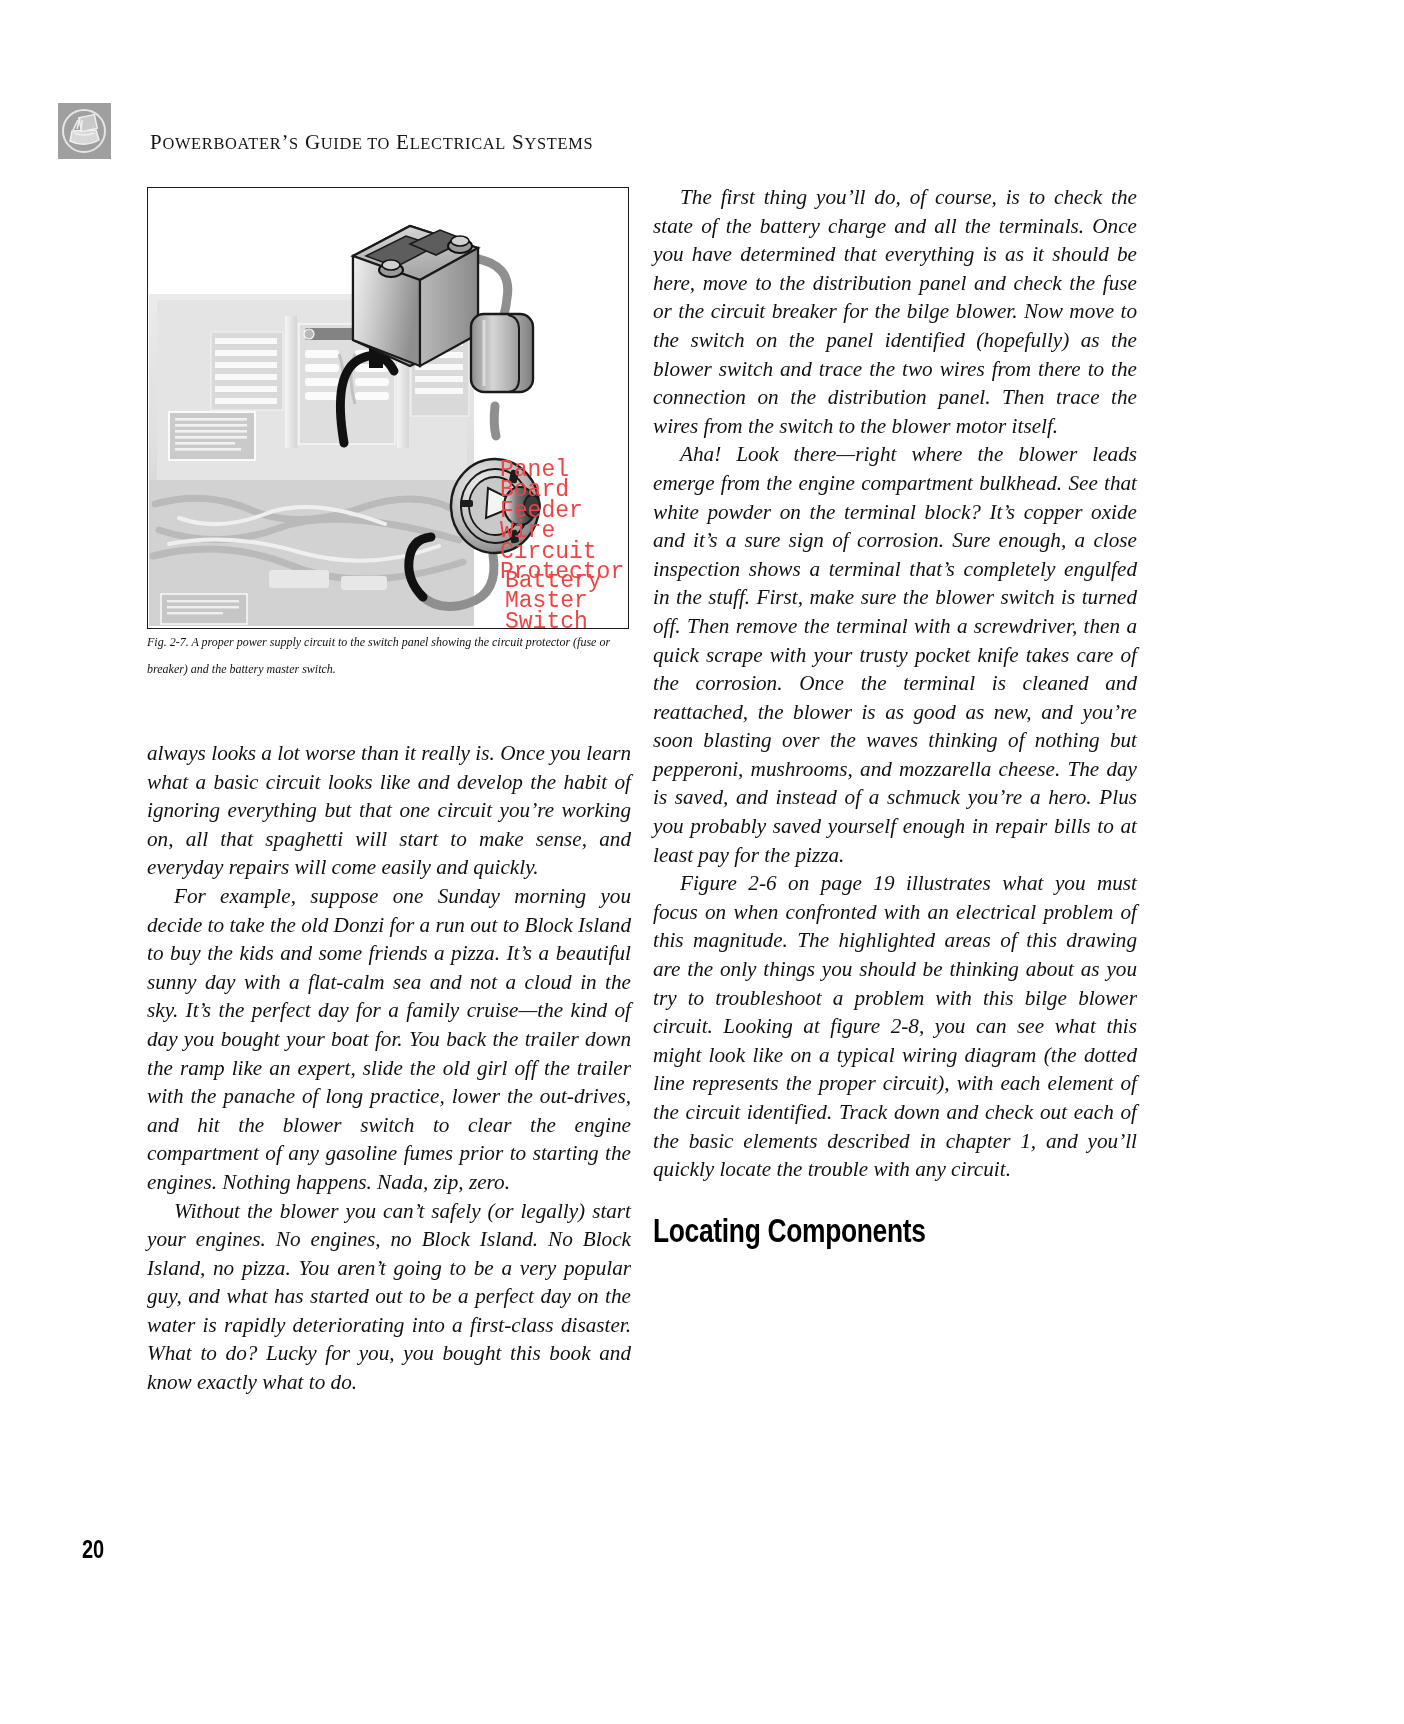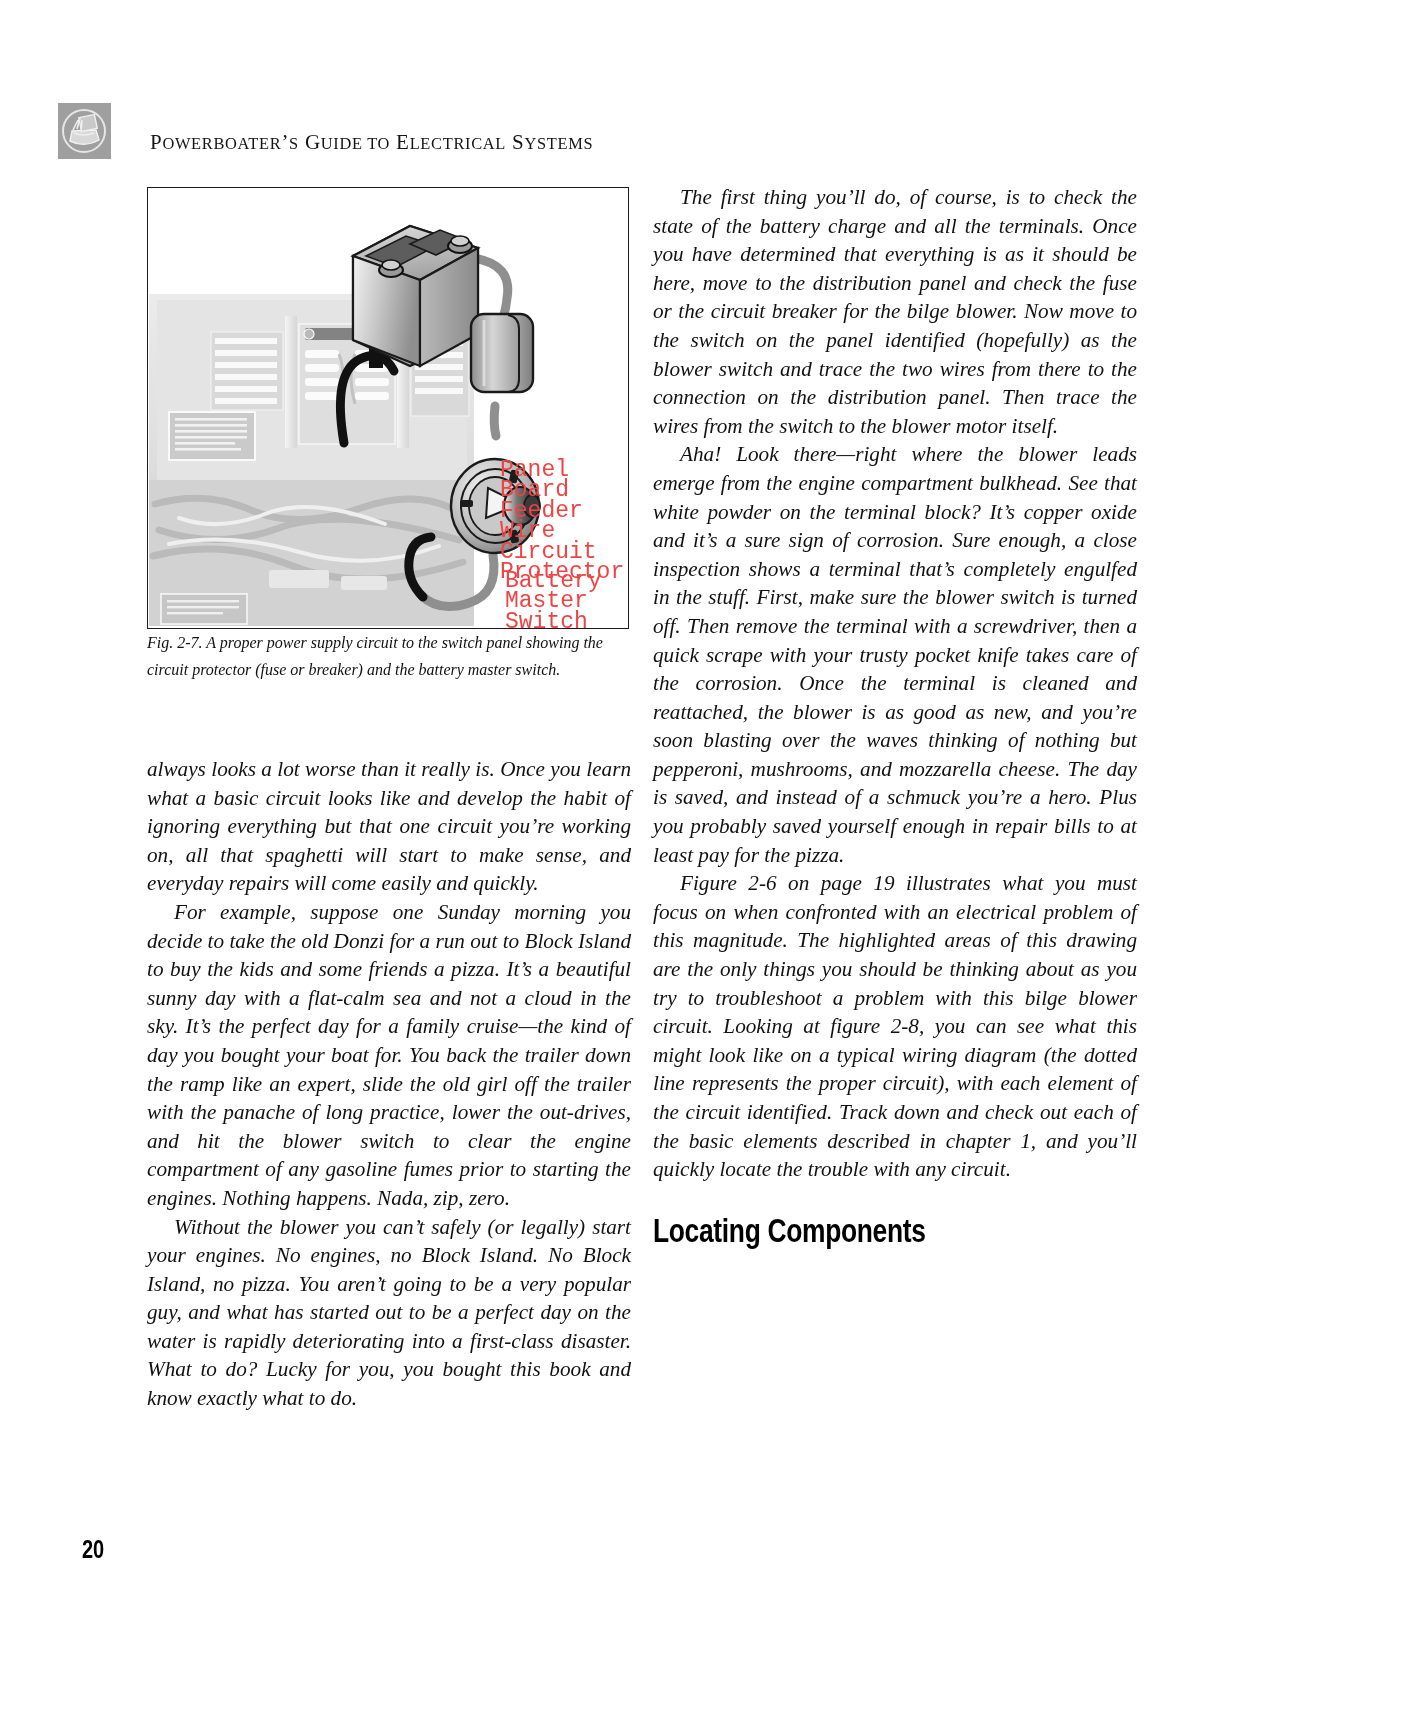--- a/index.html
+++ b/index.html
@@ -99,21 +99,21 @@
   .label-protector { left: 352px; top: 272px; }
   .label-switch    { left: 357px; top: 383px; }
 
   .fig-caption {
     position: absolute;
     left: 147px;
     top: 618px;
     width: 484px;
     font-family: "Liberation Serif", serif;
     font-style: italic;
-    font-size: 16px;
+    font-size: 12px;
     line-height: 27px;
     color: #111111;
     text-align: left;
   }
 
   
   .sec-head {
     font-family: "Liberation Sans", sans-serif;
     font-weight: bold;
     font-size: 33px;
@@ -336,21 +336,21 @@
 Feeder Wire
 Circuit
 Protector</div>
     <div class="fig-label label-switch">Battery
 Master
 Switch</div>
   </div>
 
   <div class="fig-caption">Fig. 2-7. A proper power supply circuit to the switch panel showing the circuit protector (fuse or breaker) and the battery master switch.</div>
 
-  <div class="col col-left" style="top:744px;">
+  <div class="col col-left" style="top:728px;">
     <p>always looks a lot worse than it really is. Once you learn what a basic circuit looks like and develop the habit of ignoring everything but that one circuit you’re working on, all that spaghetti will start to make sense, and everyday repairs will come easily and quickly.</p>
     <p class="indent">For example, suppose one Sunday morning you decide to take the old Donzi for a run out to Block Island to buy the kids and some friends a pizza. It’s a beautiful sunny day with a flat-calm sea and not a cloud in the sky. It’s the perfect day for a family cruise—the kind of day you bought your boat for. You back the trailer down the ramp like an expert, slide the old girl off the trailer with the panache of long practice, lower the out-drives, and hit the blower switch to clear the engine compartment of any gasoline fumes prior to starting the engines. Nothing happens. Nada, zip, zero.</p>
     <p class="indent">Without the blower you can’t safely (or legally) start your engines. No engines, no Block Island. No Block Island, no pizza. You aren’t going to be a very popular guy, and what has started out to be a perfect day on the water is rapidly deteriorating into a first-class disaster. What to do? Lucky for you, you bought this book and know exactly what to do.</p>
   </div>
 
   <div class="col col-right">
     <p class="indent">The first thing you’ll do, of course, is to check the state of the battery charge and all the terminals. Once you have determined that everything is as it should be here, move to the distribution panel and check the fuse or the circuit breaker for the bilge blower. Now move to the switch on the panel identified (hopefully) as the blower switch and trace the two wires from there to the connection on the distribution panel. Then trace the wires from the switch to the blower motor itself.</p>
     <p class="indent">Aha! Look there—right where the blower leads emerge from the engine compartment bulkhead. See that white powder on the terminal block? It’s copper oxide and it’s a sure sign of corrosion. Sure enough, a close inspection shows a terminal that’s completely engulfed in the stuff. First, make sure the blower switch is turned off. Then remove the terminal with a screwdriver, then a quick scrape with your trusty pocket knife takes care of the corrosion. Once the terminal is cleaned and reattached, the blower is as good as new, and you’re soon blasting over the waves thinking of nothing but pepperoni, mushrooms, and mozzarella cheese. The day is saved, and instead of a schmuck you’re a hero. Plus you probably saved yourself enough in repair bills to at least pay for the pizza.</p>
     <p class="indent">Figure 2-6 on page 19 illustrates what you must focus on when confronted with an electrical problem of this magnitude. The highlighted areas of this drawing are the only things you should be thinking about as you try to troubleshoot a problem with this bilge blower circuit. Looking at figure 2-8, you can see what this might look like on a typical wiring diagram (the dotted line represents the proper circuit), with each element of the circuit identified. Track down and check out each of the basic elements described in chapter 1, and you’ll quickly locate the trouble with any circuit.</p>
     <h2 class="sec-head">Locating Components</h2>

